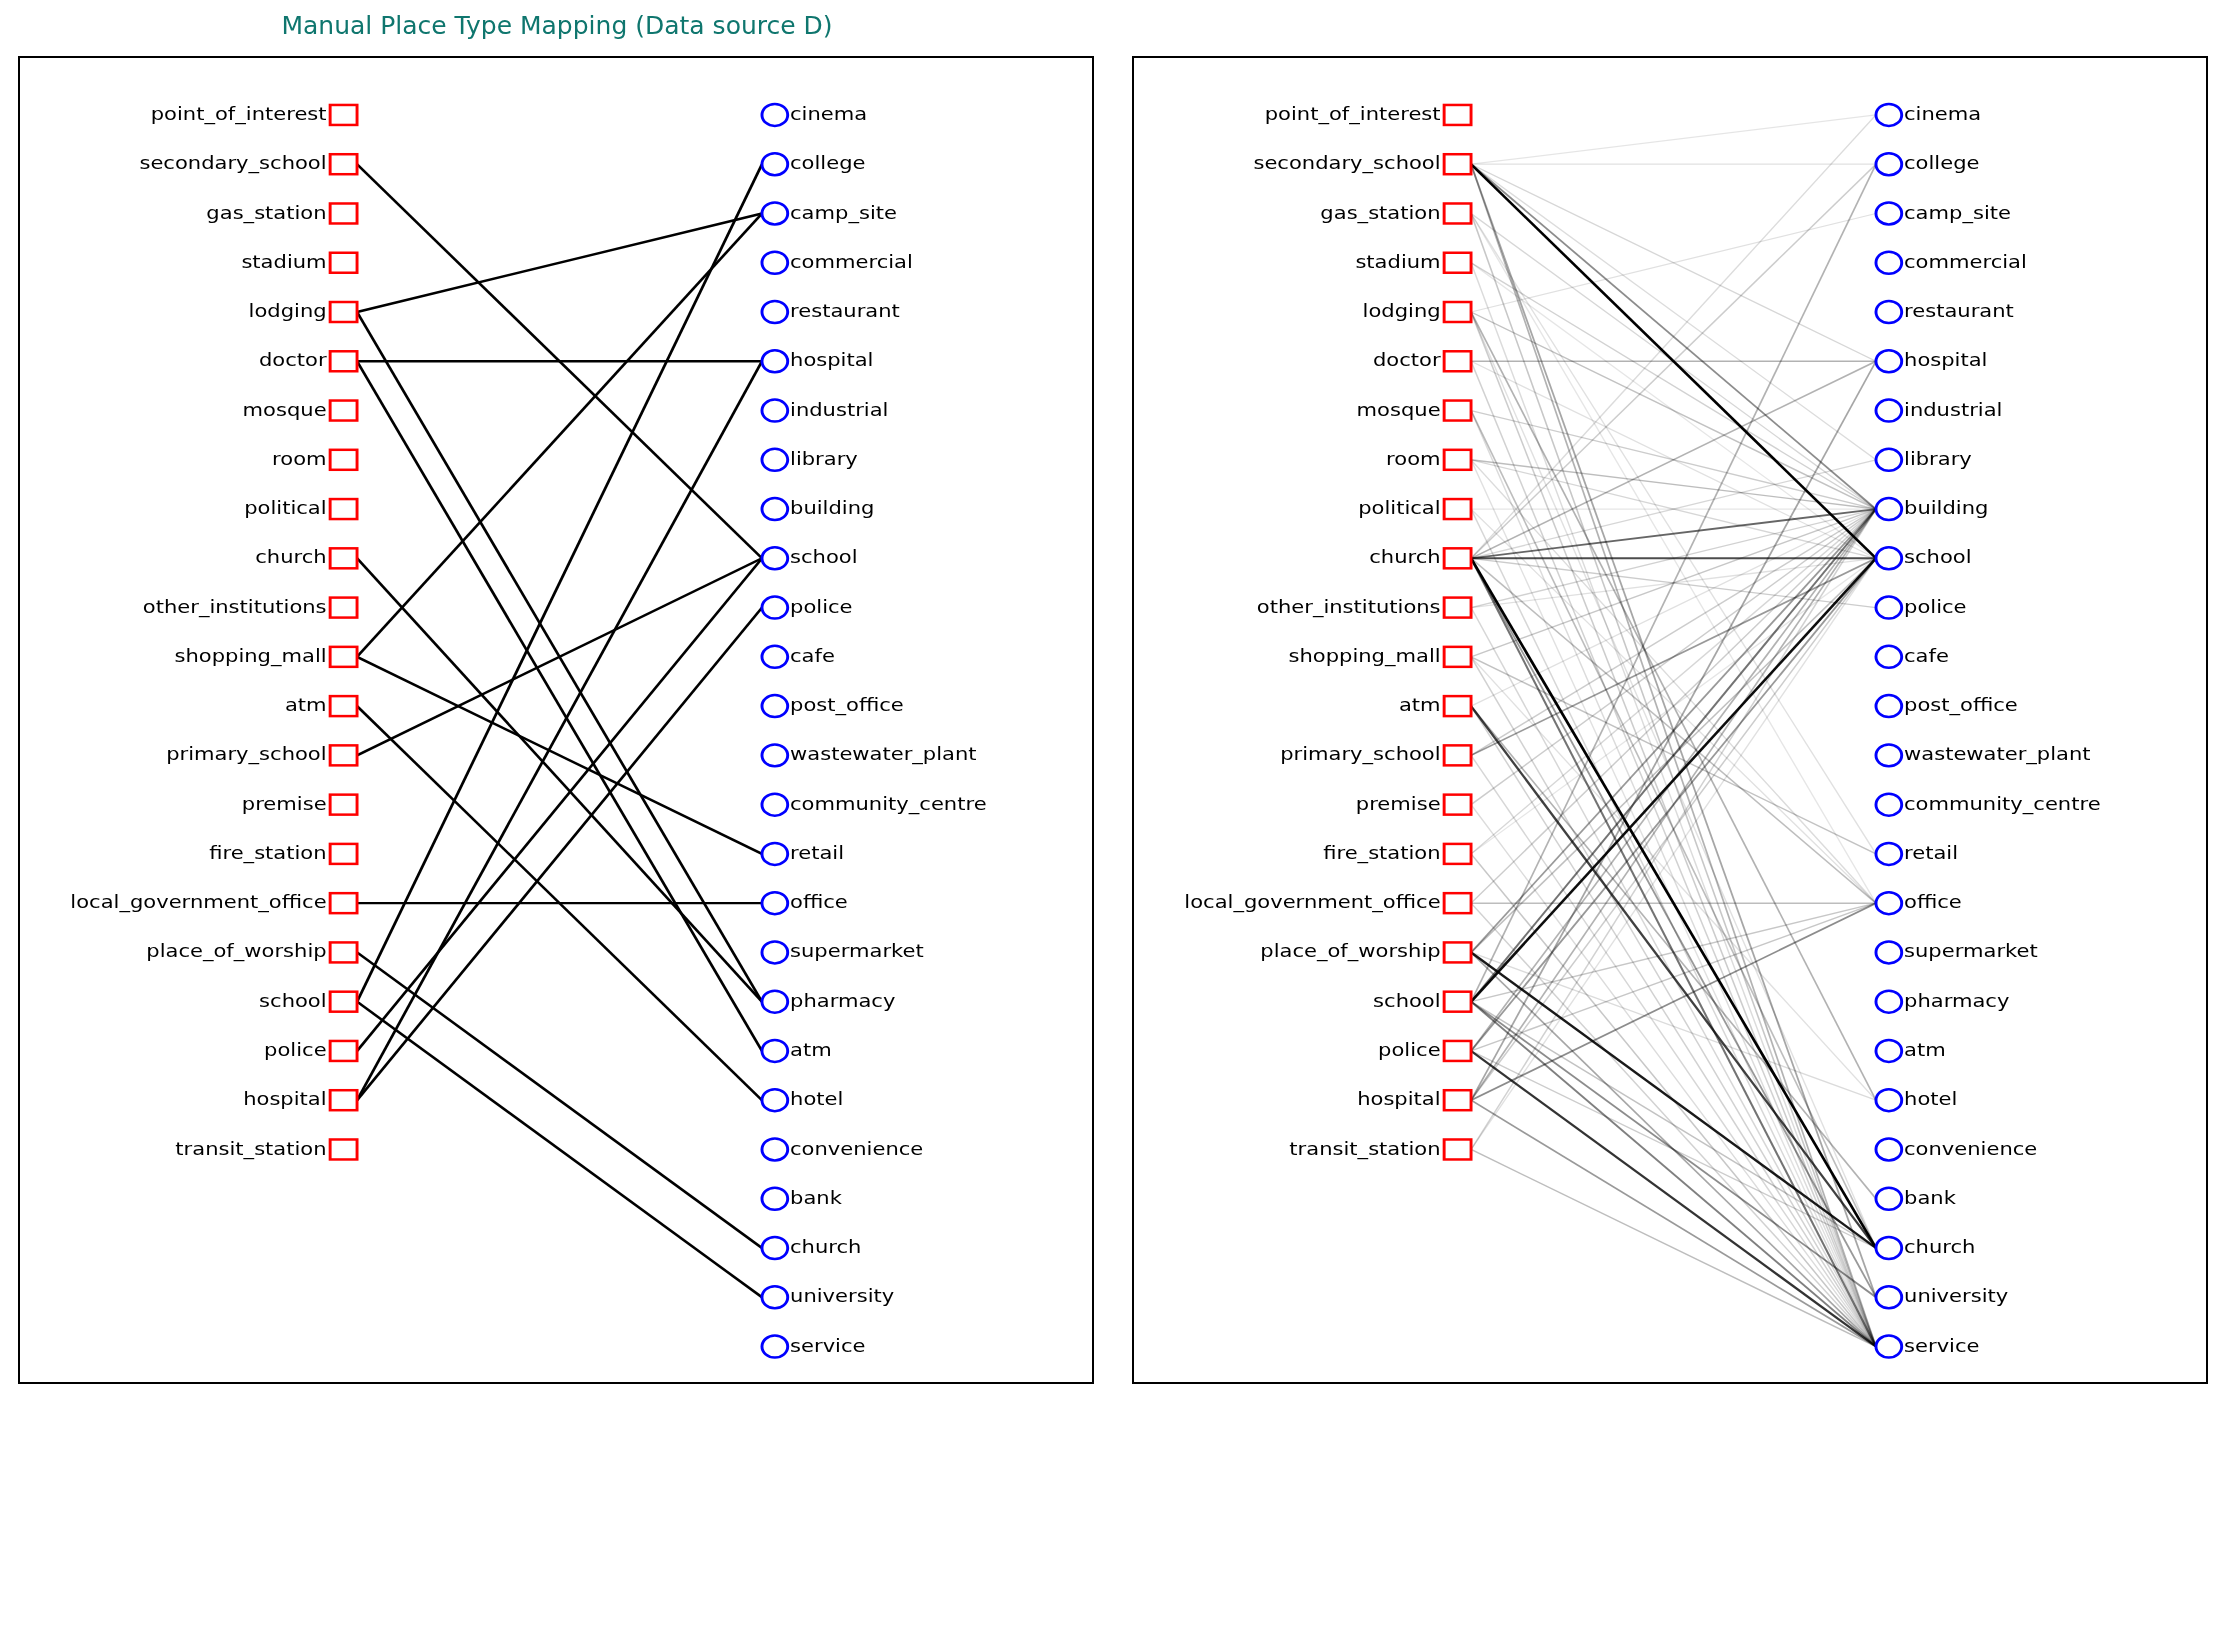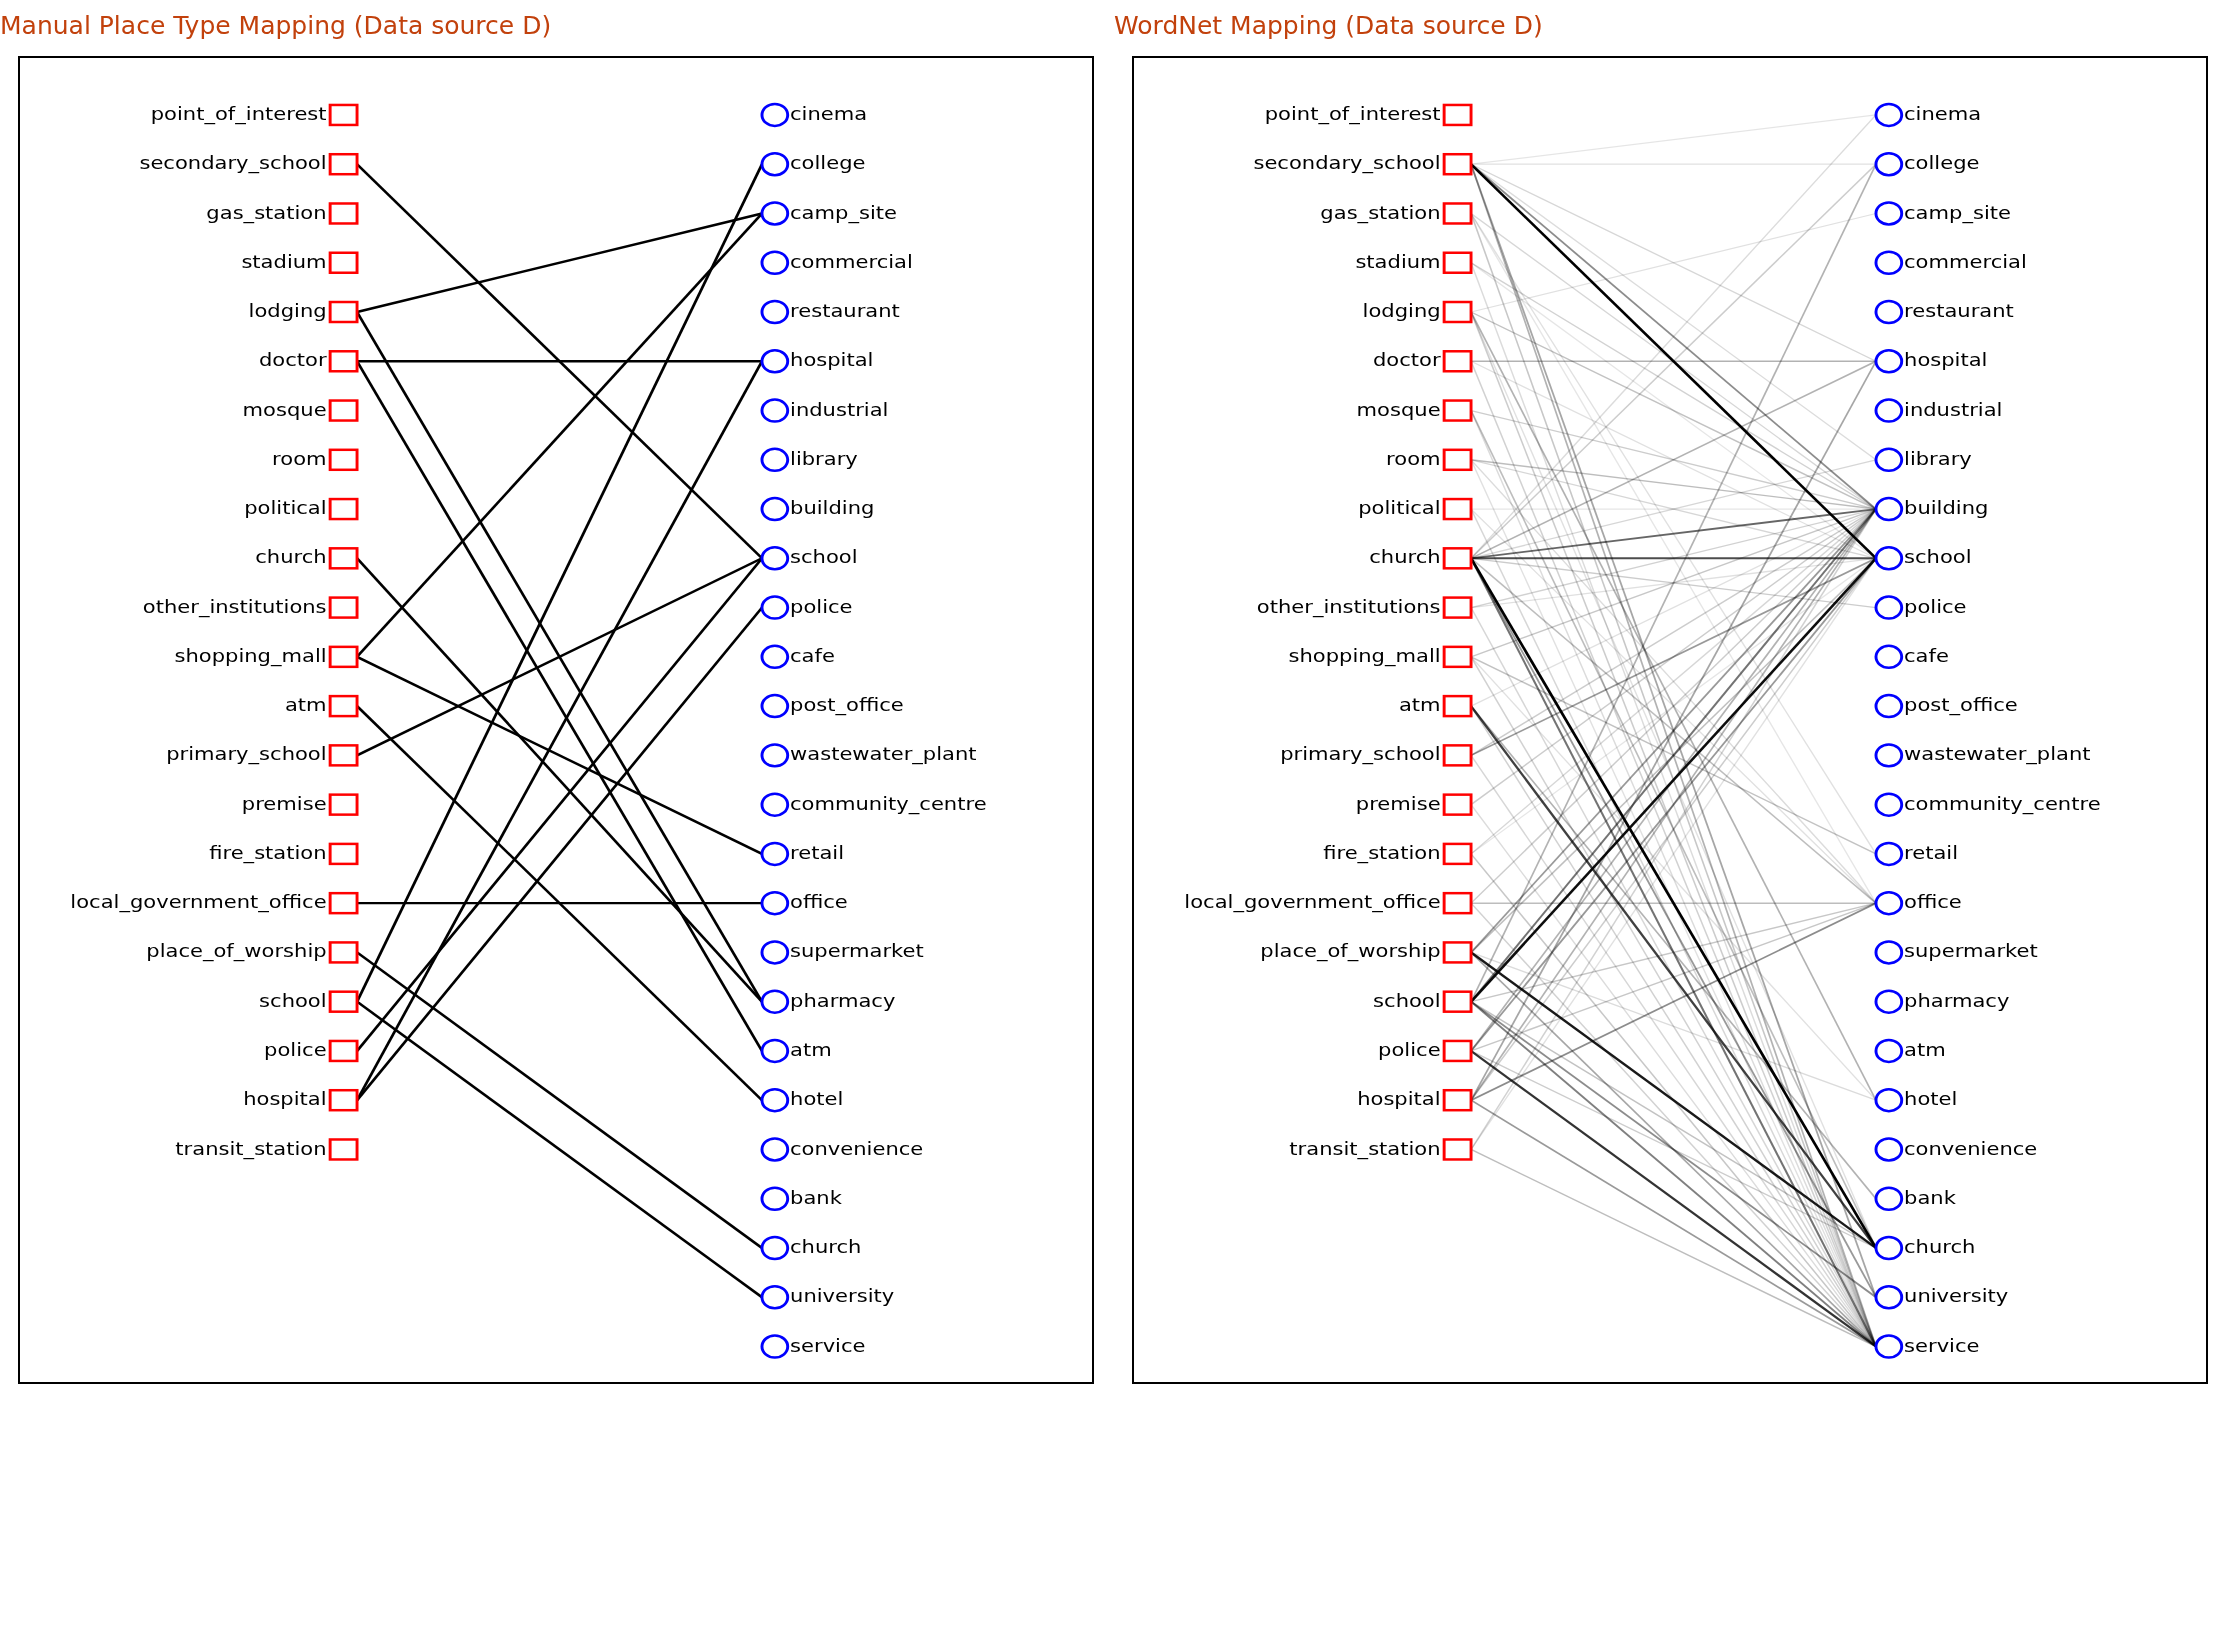--- a/index.html
+++ b/index.html
@@ -1,21 +1,21 @@
 <!DOCTYPE html>
 <html style="font-size:9.4px"><head>
 <meta charset="utf-8">
 <style>
   html,body{margin:0;padding:0;background:#ffffff;}
   body{width:2227px;height:1646px;font-family:"DejaVu Sans","Liberation Sans",sans-serif;}
   #root{position:relative;width:2227px;height:1646px;background:#fff;}
   .panel{position:absolute;top:0;height:1646px;width:1114px;}
   .panel-title{
     position:absolute;left:0;right:0;top:10.6px;height:35px;
-    text-align:left;font-size:25px;color:#c2410c;letter-spacing:0px;
+    text-align:center;font-size:25px;color:#0f766e;letter-spacing:0px;
     font-family:"DejaVu Sans","Liberation Sans",sans-serif;
   }
   .plot-frame{
     position:absolute;left:17.6px;top:56px;width:1076px;height:1328px;
     border:2.3px solid #000;box-sizing:border-box;background:#fff;
   }
   svg.graph{position:absolute;left:0;top:0;width:100%;height:100%;overflow:visible;}
   .node-square{fill:#ffffff;stroke:#ff0000;stroke-width:5;}
   .node-circle{fill:#ffffff;stroke:#0000ff;stroke-width:5;}
   .lbl-left{font-size:36px;fill:#000;text-anchor:end;dominant-baseline:middle;
@@ -149,21 +149,20 @@
             <ellipse cx="1290" cy="2480.3999999999996" rx="22" ry="22" class="node-circle"></ellipse>
             <text x="1316" y="2480.3999999999996" class="lbl-right">university</text>
             <ellipse cx="1290" cy="2579" rx="22" ry="22" class="node-circle"></ellipse>
             <text x="1316" y="2579" class="lbl-right">service</text>
           </g>
         </svg>
     </div>
   </div>
 
   <div class="panel" style="left:1114px;">
-    <div class="panel-title">WordNet Mapping (Data source D)</div>
     <div class="plot-frame">
       <svg class="graph" id="svg-wordnet" viewBox="0 0 1832 2650" preserveAspectRatio="none">
           <g>
             <line x1="576" y1="212.6" x2="1268" y2="1001.4" stroke="#000000" stroke-opacity="1" stroke-width="4.80"></line>
             <line x1="576" y1="212.6" x2="1268" y2="212.6" stroke="#000000" stroke-opacity="0.12" stroke-width="2.51"></line>
             <line x1="576" y1="212.6" x2="1268" y2="902.8" stroke="#000000" stroke-opacity="0.45" stroke-width="3.37"></line>
             <line x1="576" y1="212.6" x2="1268" y2="2480.3999999999996" stroke="#000000" stroke-opacity="0.35" stroke-width="3.11"></line>
             <line x1="576" y1="212.6" x2="1268" y2="2579" stroke="#000000" stroke-opacity="0.3" stroke-width="2.98"></line>
             <line x1="576" y1="212.6" x2="1268" y2="114" stroke="#000000" stroke-opacity="0.1" stroke-width="2.46"></line>
             <line x1="576" y1="212.6" x2="1268" y2="804.1999999999999" stroke="#000000" stroke-opacity="0.14" stroke-width="2.56"></line>

